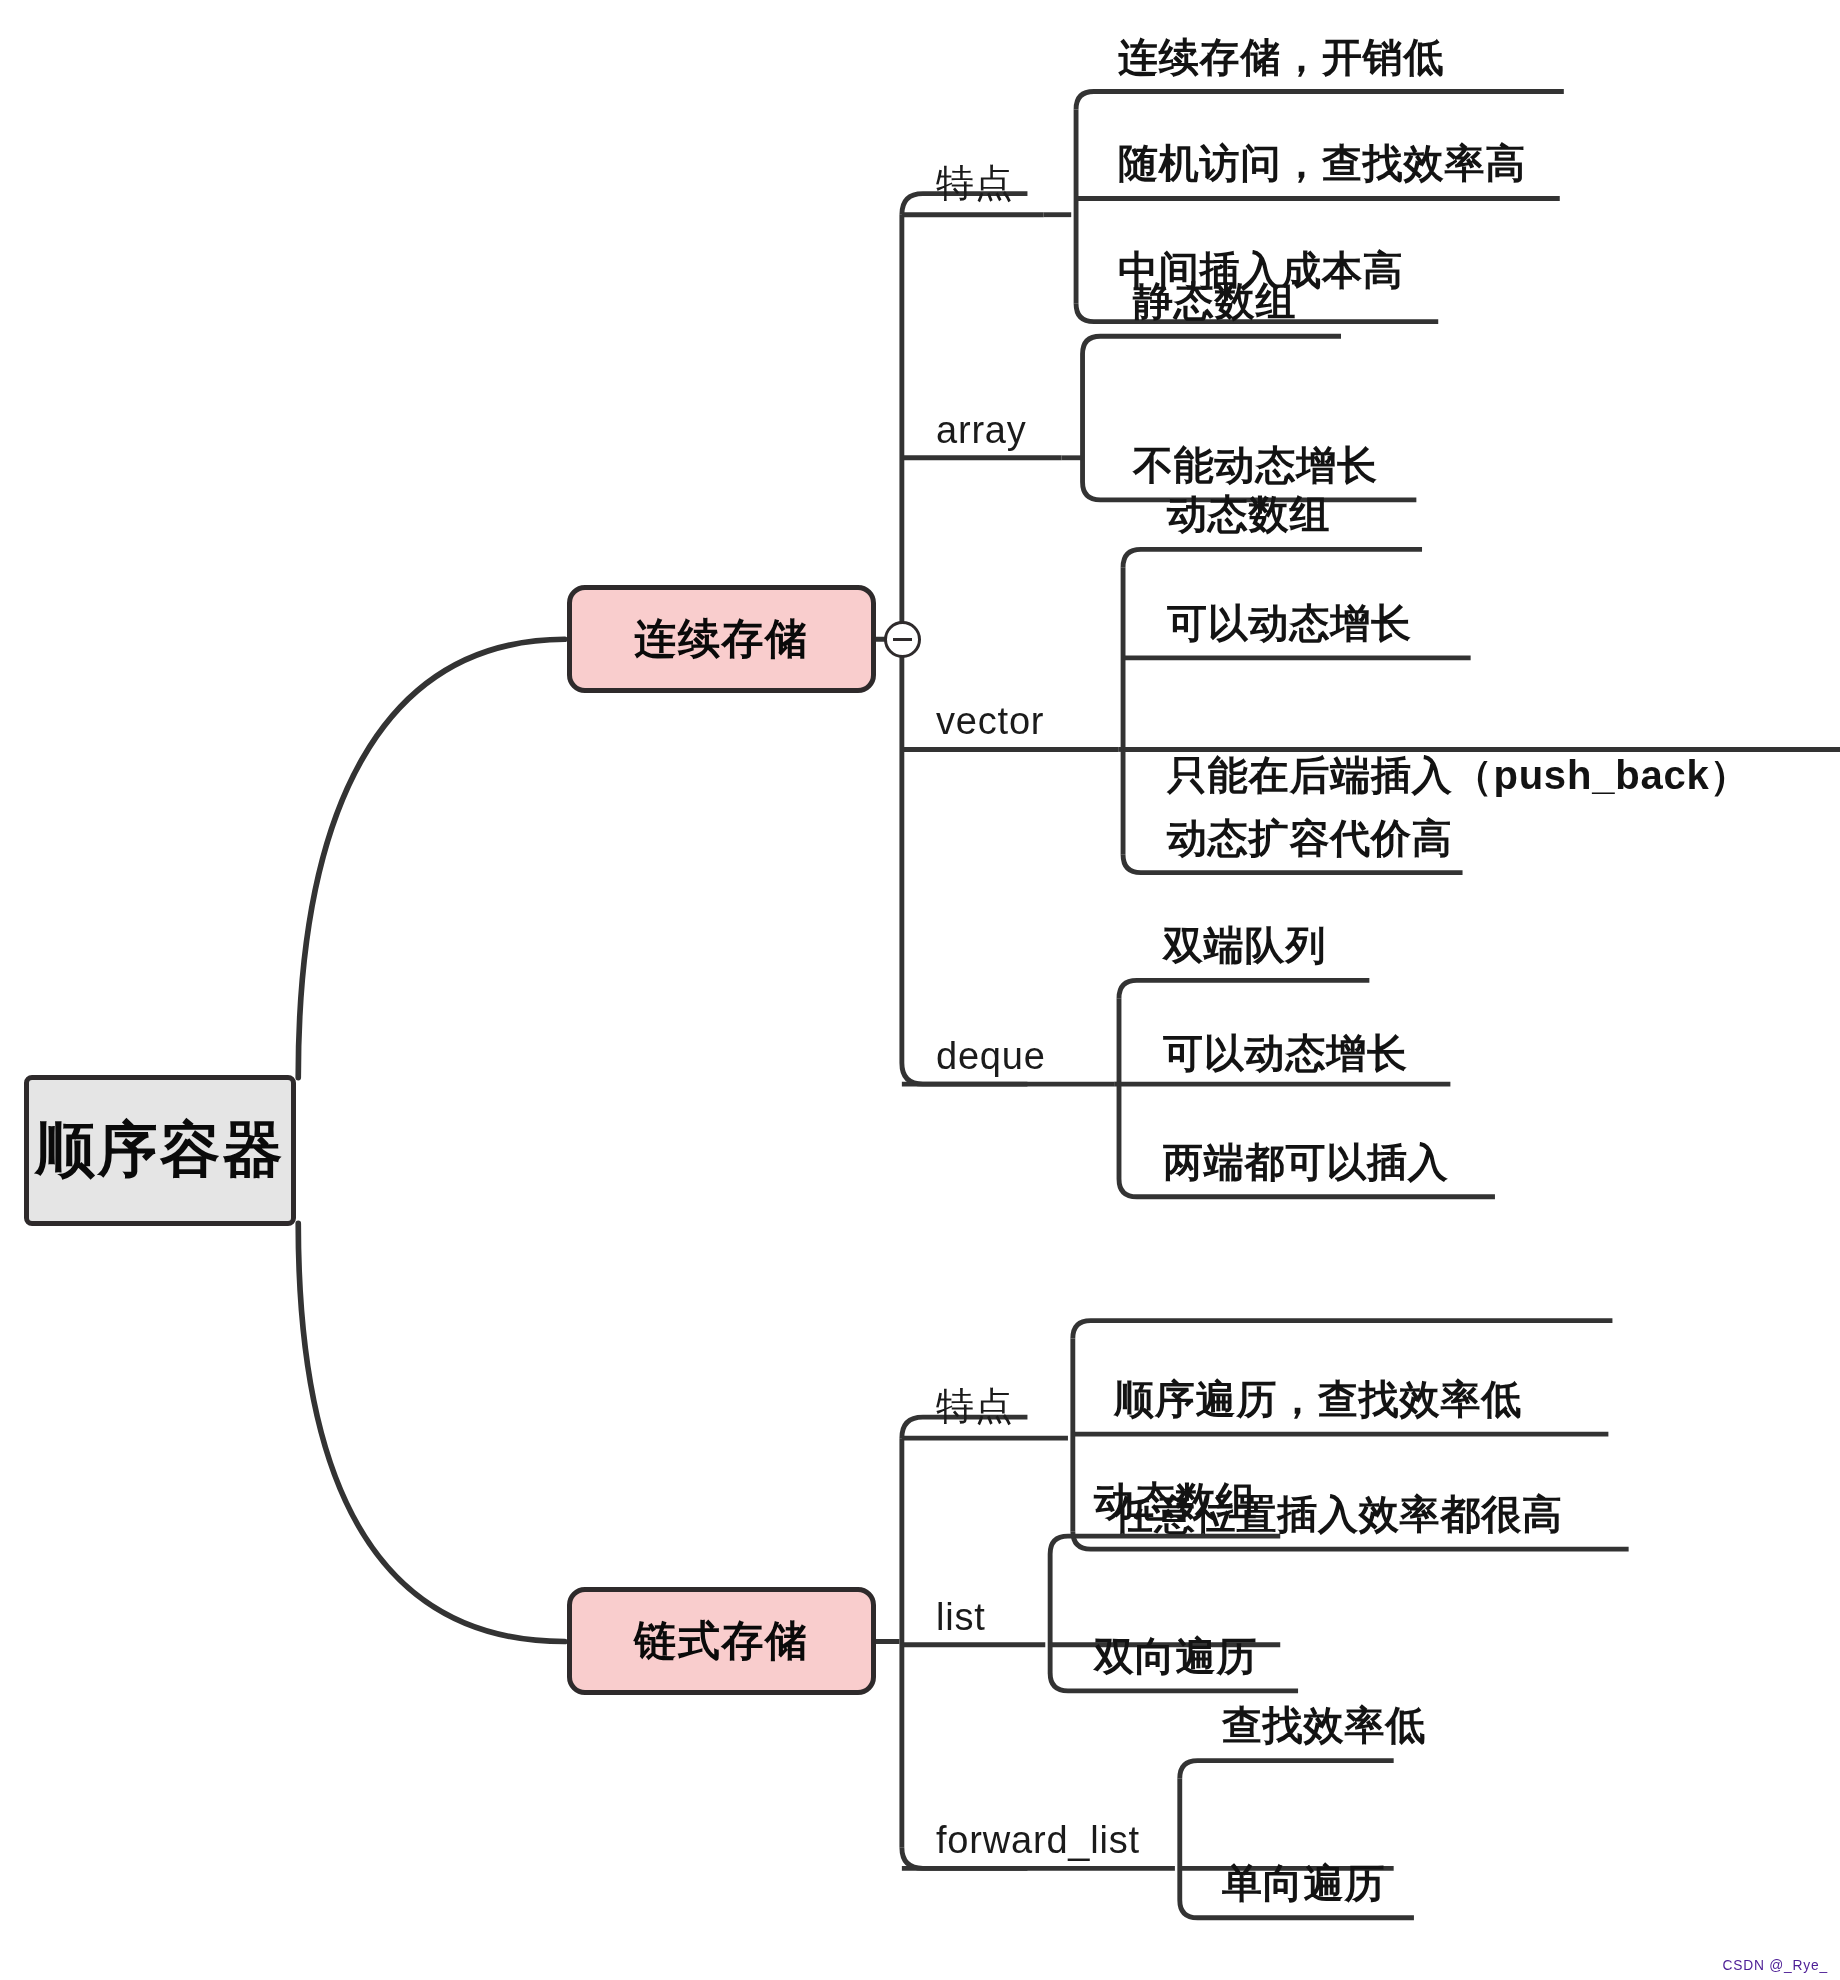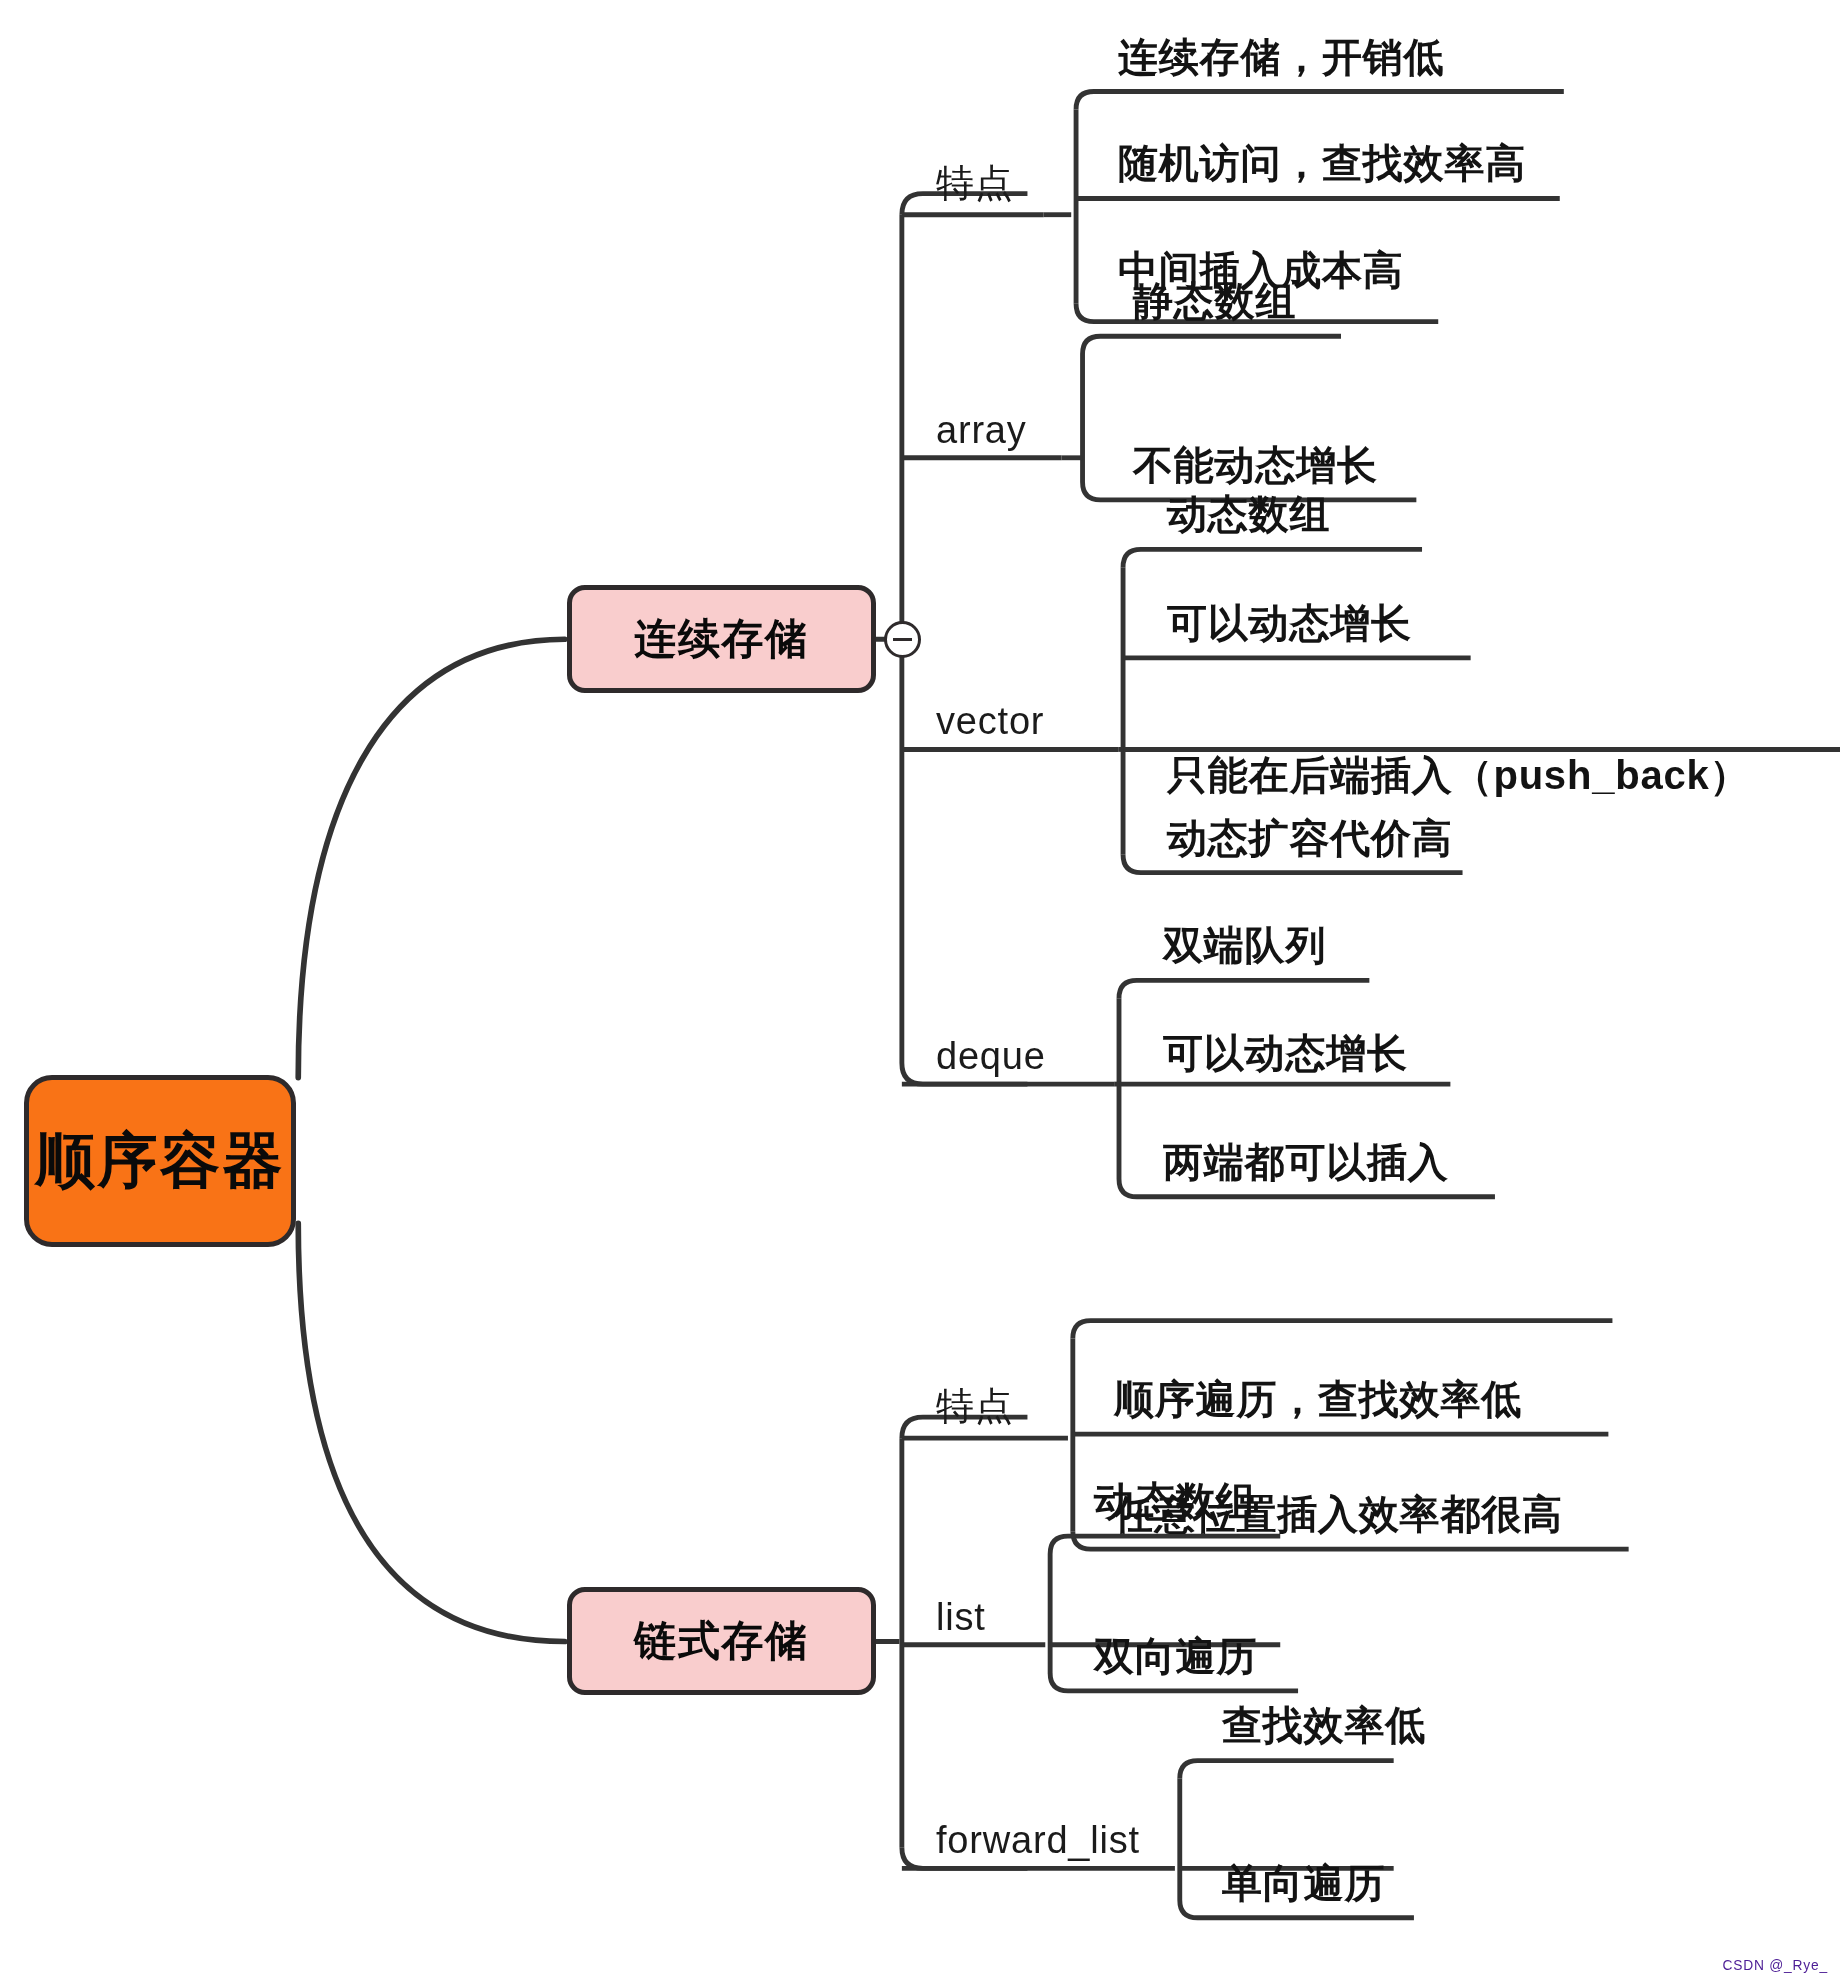--- a/index.html
+++ b/index.html
@@ -35,23 +35,23 @@
     justify-content: center;
     border-radius: 18px;
     border: 5.7px solid #2e2a2b;
     white-space: nowrap;
     color: #0a0a0a;
   }
   .node.root {
     left: 24px;
     top: 1075px;
     width: 272px;
-    height: 172px;
-    background: #f97316;
-    border-radius: 28px;
+    height: 151px;
+    background: #e5e5e5;
+    border-radius: 8px;
     font-size: 60px;
     font-weight: bold;
     letter-spacing: 2.4px;
   }
   .node.branch {
     width: 309px;
     height: 108px;
     background: #f9cdcd;
     font-size: 42px;
     font-weight: bold;

